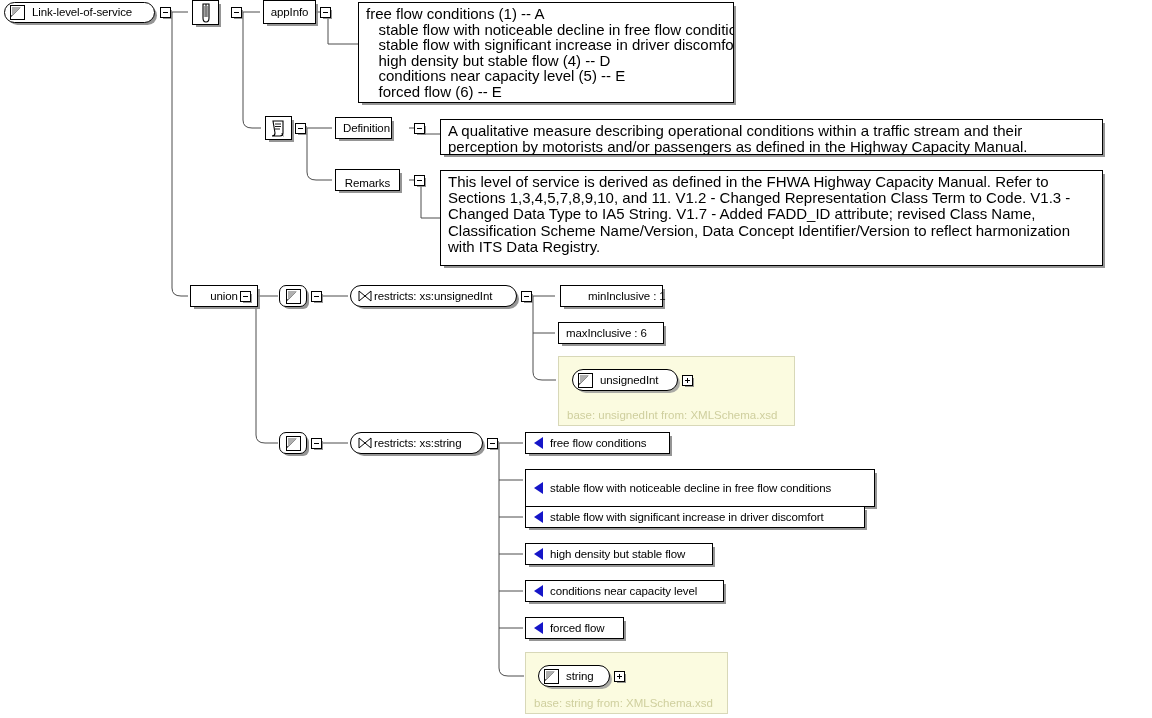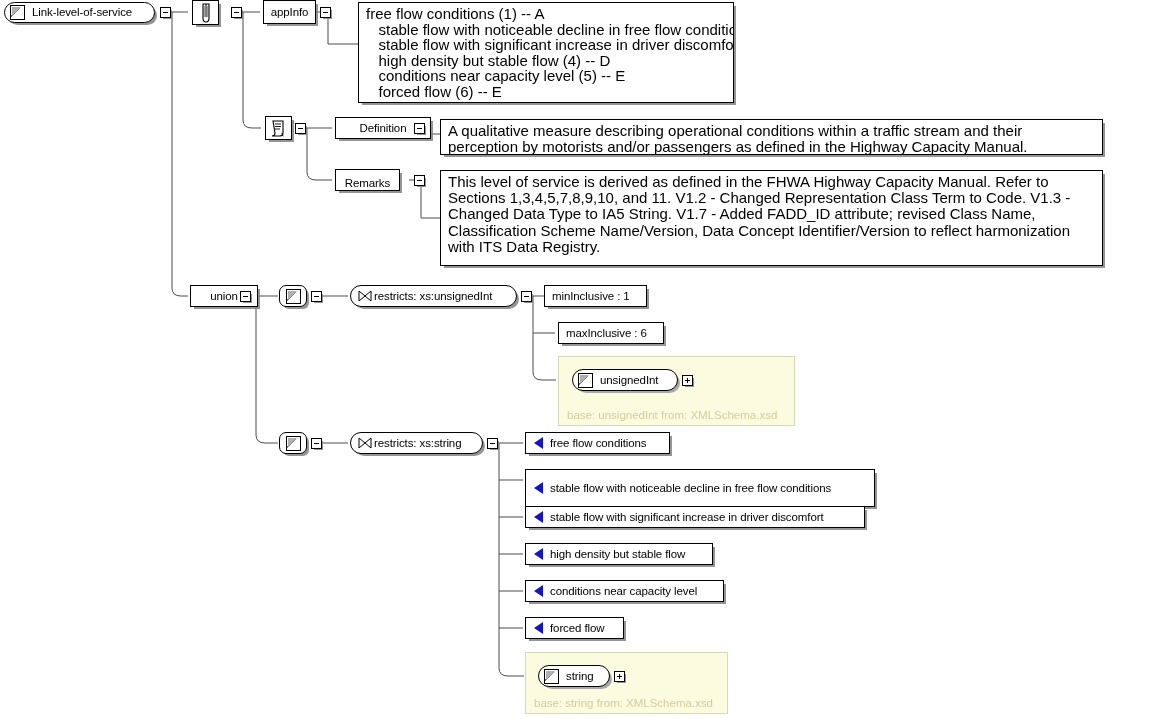--- a/index.html
+++ b/index.html
@@ -248,21 +248,21 @@
 
   <div class="iconbox" style="left:265px; top:116px; width:27px; height:24px;">
     <svg class="ic ic-documentation" viewBox="0 0 17 17">
       <path d="M3 1 h10 v12 a3 3 0 0 1 -3 3 h-8 a3 3 0 0 0 3 -3 z" fill="#ffffff" stroke="#000000" stroke-width="1.1"></path>
       <path d="M5 4 h6 M5 6.5 h6 M5 9 h5" stroke="#000000" stroke-width="0.9"></path>
       <path d="M12 13 a3 3 0 0 0 1.5 3" stroke="#000000" stroke-width="0.9" fill="none"></path>
     </svg>
   </div>
   <div class="pm" style="left:295px; top:123px;"></div>
 
-  <div class="node" style="left:335px; top:117px; width:96px; height:22px; justify-content:center;">
+  <div class="node" style="left:335px; top:117px; width:57px; height:22px; justify-content:flex-start;">
     <span class="label">Definition</span>
   </div>
   <div class="pm" style="left:414px; top:123px;"></div>
 
   <div class="textblock wrap" style="left:440px; top:119px; width:663px; height:36px;">A qualitative measure describing operational conditions within a traffic stream and their perception by motorists and/or passengers as defined in the Highway Capacity Manual.</div>
 
   <div class="node" style="left:335px; top:169px; width:65px; height:22px; justify-content:center;align-items:flex-end;">
     <span class="label">Remarks</span>
   </div>
   <div class="pm" style="left:414px; top:175px;"></div>
@@ -283,21 +283,21 @@
   <div class="pm" style="left:311px; top:291px;"></div>
 
   <div class="node rounded" style="left:350px; top:285px; width:167px; height:22px;">
     <svg class="ic ic-restricts" viewBox="0 0 14 12">
       <path d="M1 1 L13 11 M13 1 L1 11 M1 1 V11 M13 1 V11" stroke="#000000" stroke-width="1" fill="none"></path>
     </svg>
     <span class="label tight">restricts: xs:unsignedInt</span>
   </div>
   <div class="pm" style="left:521px; top:291px;"></div>
 
-  <div class="node" style="left:544px; top:285px; width:103px; height:22px;">
+  <div class="node" style="left:560px; top:285px; width:103px; height:22px;padding-left:20px;">
     <span class="label">minInclusive : 1</span>
   </div>
 
   <div class="node" style="left:558px; top:322px; width:106px; height:22px;">
     <span class="label">maxInclusive : 6</span>
   </div>
 
   <div class="basepanel" style="left:558px; top:356px; width:237px; height:70px;">
     <div class="node rounded" style="left:13px; top:12px; width:106px; height:22px;">
       <span class="ic ic-simpletype"></span>

